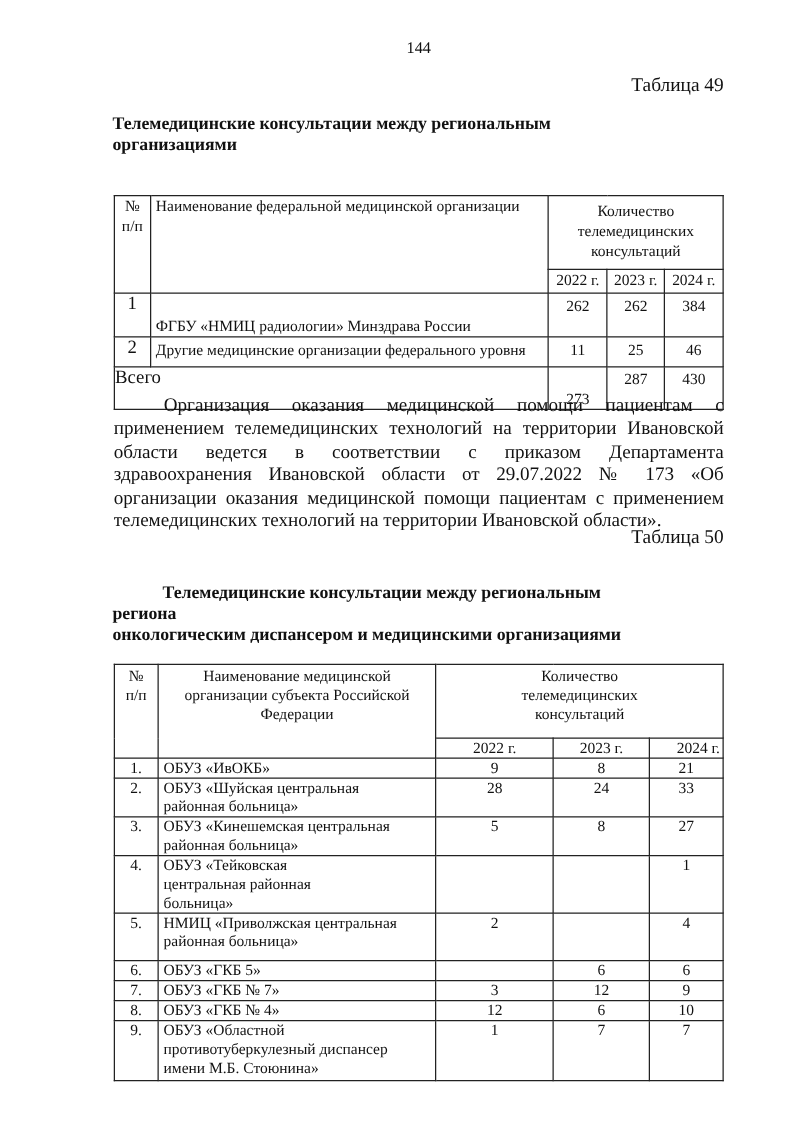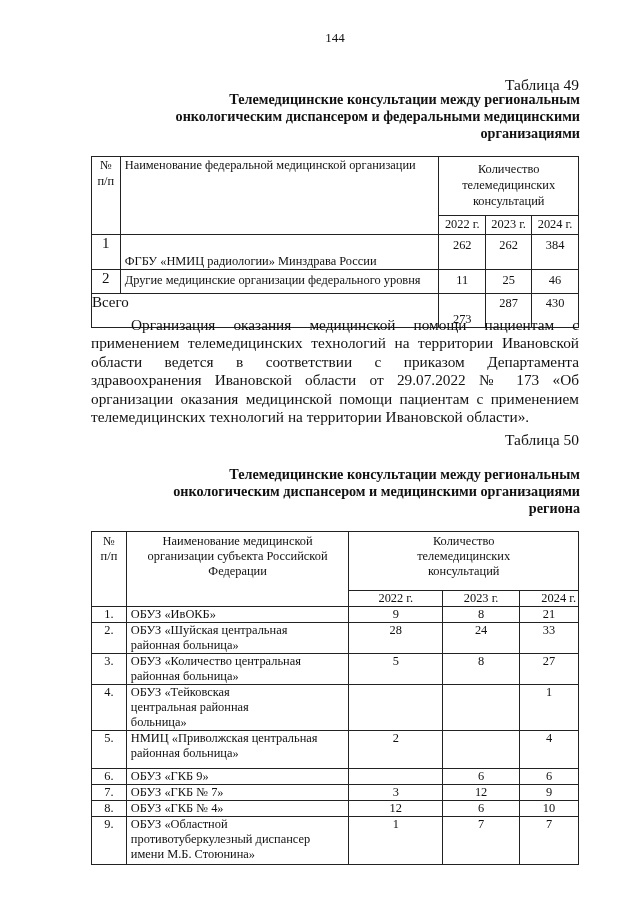--- a/index.html
+++ b/index.html
@@ -1,42 +1,41 @@
 <!DOCTYPE html>
 <html><head>
 <meta charset="utf-8">
 <style>
   html, body { margin: 0; padding: 0; background: #ffffff; }
   body { width: 640px; height: 905px; position: relative; overflow: hidden;
          font-family: "Liberation Serif", "DejaVu Serif", serif; color: #111; }
   .abs { position: absolute; }
   .page-num { left: 0; width: 670px; top: 30px; text-align: center; font-size: 13px; }
   .tbl-label { right: 61px; font-size: 15.5px; }
-  .title { left: 90px; width: 490px; text-align: right; font-weight: bold; font-size: 14.2px; line-height: 17px; }
+  .title { left: 90px; width: 490px; text-align: left; font-weight: bold; font-size: 14.2px; line-height: 17px; }
   table { border-collapse: collapse; position: absolute; }
   td { border: 1px solid #222; padding: 0; vertical-align: top; }
   .t1 { left: 91px; top: 156px; width: 488px; font-size: 12.4px; }
   .t1 td { line-height: 16px; }
   .t2 { left: 91px; top: 531px; width: 488px; font-size: 12.4px; }
   .t2 td { line-height: 15px; }
   .c { text-align: center; }
   .para { left: 91px; width: 488px; top: 316px; font-size: 15.3px; line-height: 18.4px; text-align: justify; }
   .para .indent { display: inline-block; width: 40px; }
   .num-big { font-size: 15px; }
   .pad { padding-left: 4px; }
 </style>
 </head>
 <body>
 
 <div class="abs page-num">144</div>
 
-<div class="abs tbl-label" style="top:60px;margin-top:16px;">Таблица 49</div>
+<div class="abs tbl-label" style="top:60px;">Таблица 49</div>
 <div class="abs title" style="top:91px;">
   <div>Телемедицинские консультации между региональным</div>
-  <div>онкологическим диспансером и федеральными медицинскими</div>
   <div>организациями</div>
 </div>
 
 <table class="t1">
   <colgroup>
     <col style="width:29px">
       <col style="width:319px">
       <col style="width:47px">
       <col style="width:46px">
       <col style="width:47px">
@@ -73,25 +72,25 @@
     <td colspan="2" class="num-big">Всего</td>
     <td class="c" style="padding-top:17px">273</td>
     <td class="c" style="padding-top:1px">287</td>
     <td class="c" style="padding-top:1px">430</td>
   </tr>
 </tbody>
   </table>
 
 <div class="abs para"><span class="indent"></span><span>Организация оказания медицинской помощи пациентам с применением телемедицинских технологий на территории Ивановской области ведется в соответствии с приказом Департамента здравоохранения Ивановской области от 29.07.2022 № 173 «Об организации оказания медицинской помощи пациентам с применением телемедицинских технологий на территории Ивановской области».</span></div>
 
-<div class="abs tbl-label" style="top:431px;">Таблица 50</div>
+<div class="abs tbl-label" style="top:421px;">Таблица 50</div>
 <div class="abs title" style="top:466px;">
   <div style="padding-left:40px">Телемедицинские консультации между региональным</div>
+  <div>региона</div>
   <div>онкологическим диспансером и медицинскими организациями</div>
-  <div>региона</div>
 </div>
 
 <table class="t2">
   <colgroup>
     <col style="width:35px">
       <col style="width:223px">
       <col style="width:94px">
       <col style="width:77px">
       <col style="width:59px">
   </colgroup>
@@ -118,42 +117,42 @@
   </tr>
   <tr style="height:30px">
     <td class="c">2.</td>
     <td class="pad" style="padding-right:32px">ОБУЗ «Шуйская центральная районная больница»</td>
     <td class="c">28</td>
     <td class="c">24</td>
     <td class="c">33</td>
   </tr>
   <tr style="height:31px">
     <td class="c">3.</td>
-    <td class="pad" style="padding-right:30px">ОБУЗ «Количество центральная районная больница»</td>
+    <td class="pad" style="padding-right:30px">ОБУЗ «Кинешемская центральная районная больница»</td>
     <td class="c">5</td>
     <td class="c">8</td>
     <td class="c">27</td>
   </tr>
   <tr style="height:29px">
     <td class="c">4.</td>
     <td class="pad" style="padding-right:50px">ОБУЗ «Тейковская центральная районная больница»</td>
     <td class="c"></td>
     <td class="c"></td>
     <td class="c">1</td>
   </tr>
   <tr style="height:38px">
     <td class="c">5.</td>
     <td class="pad" style="padding-right:30px">НМИЦ «Приволжская центральная районная больница»</td>
     <td class="c">2</td>
     <td class="c"></td>
     <td class="c">4</td>
   </tr>
   <tr style="height:15px">
     <td class="c">6.</td>
-    <td class="pad">ОБУЗ «ГКБ 9»</td>
+    <td class="pad">ОБУЗ «ГКБ 5»</td>
     <td class="c"></td>
     <td class="c">6</td>
     <td class="c">6</td>
   </tr>
   <tr style="height:15px">
     <td class="c">7.</td>
     <td class="pad">ОБУЗ «ГКБ № 7»</td>
     <td class="c">3</td>
     <td class="c">12</td>
     <td class="c">9</td>

